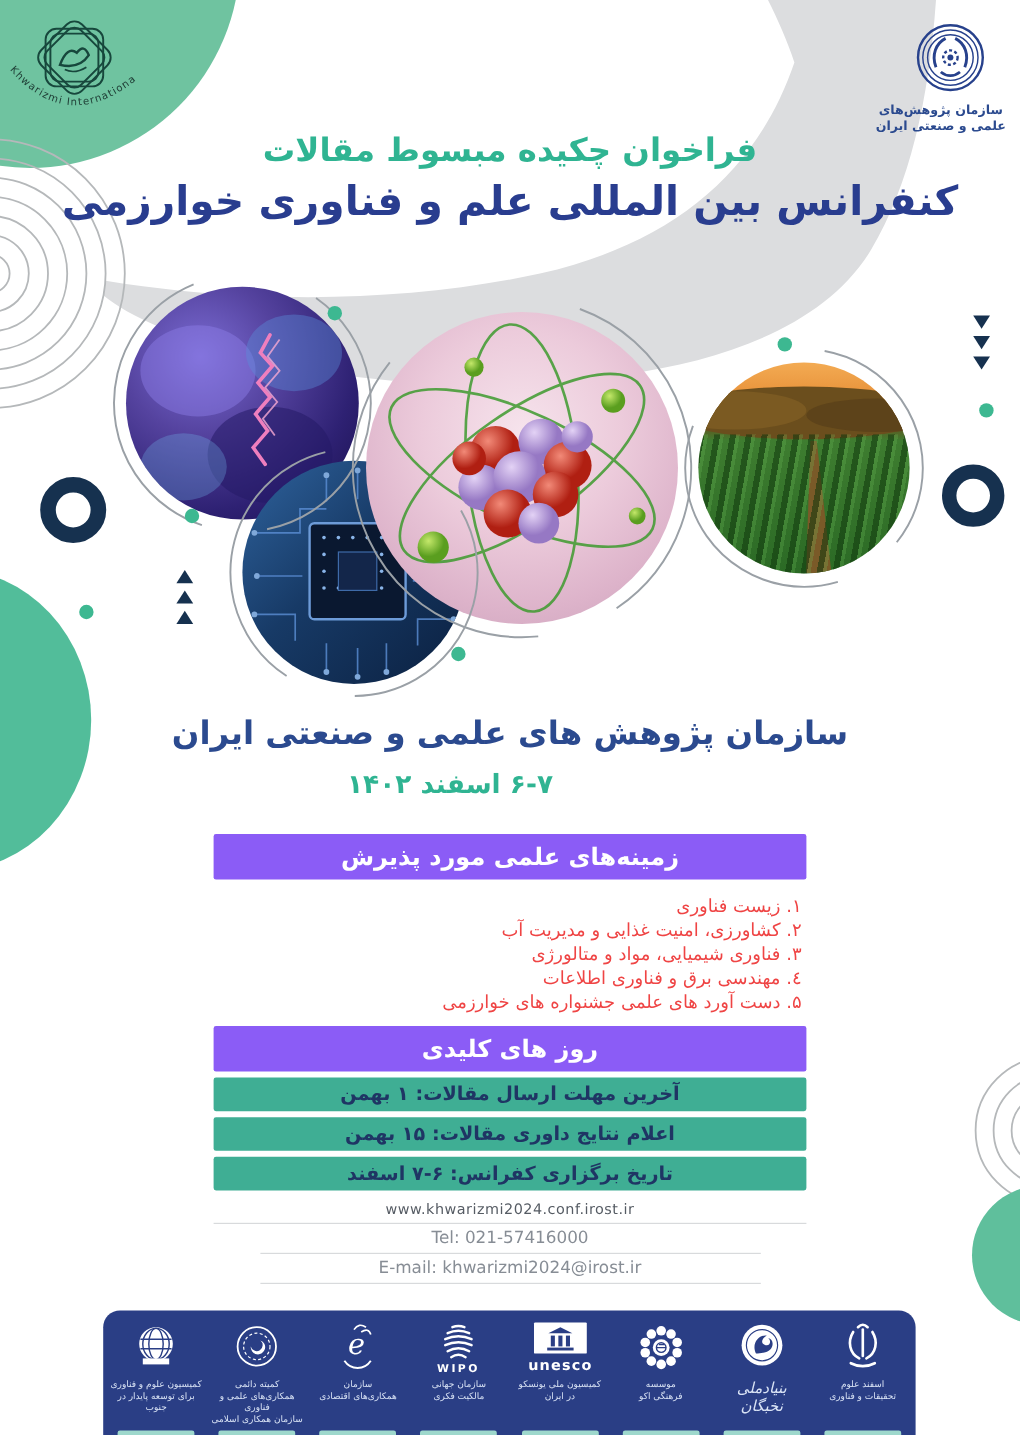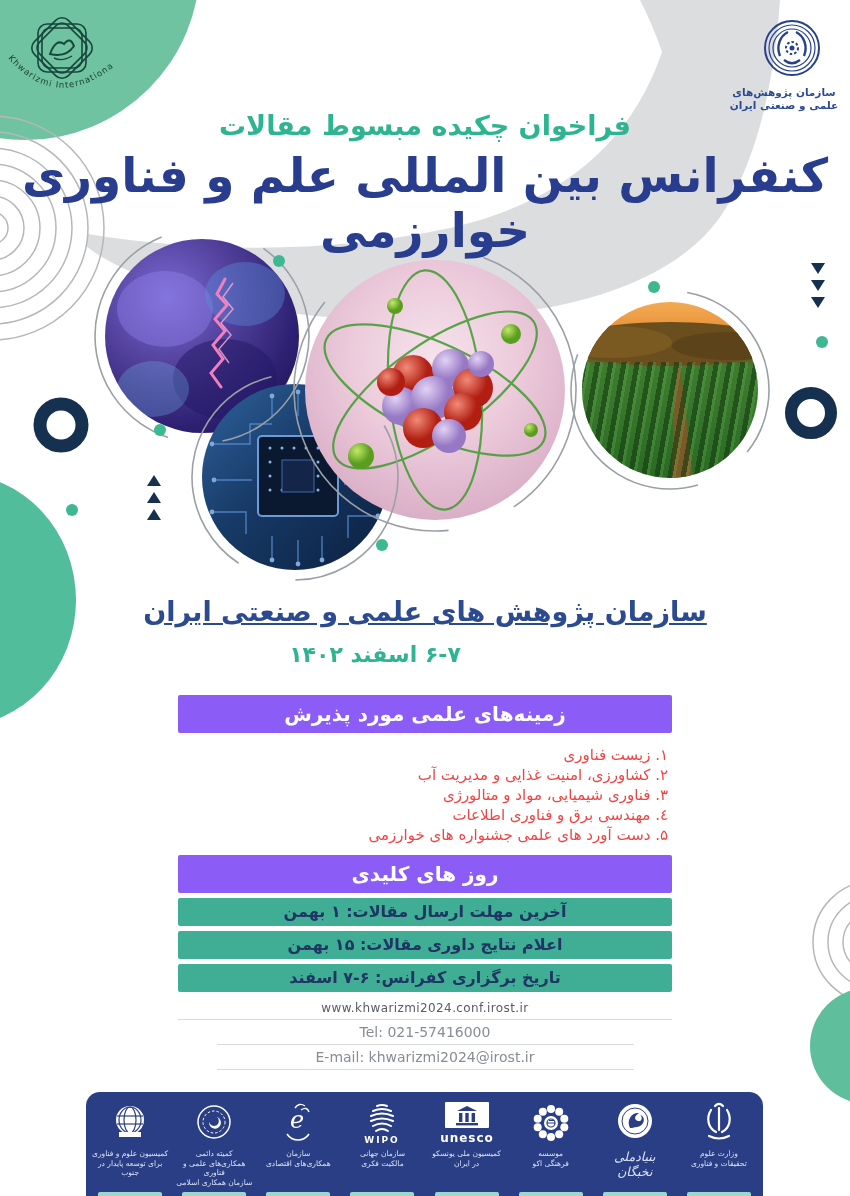--- a/index.html
+++ b/index.html
@@ -19,40 +19,40 @@
   .irost-logo{left:756px;top:12px;width:72px;height:72px;z-index:4;}
   .irost-caption{
     left:718px;top:86px;width:132px;z-index:4;text-align:center;
     color:#2b4a8f;font-weight:bold;font-size:10.5px;line-height:13px;
   }
 
   
   .title1{left:0;top:110px;width:850px;text-align:center;z-index:4;
     color:#2fb492;font-weight:bold;font-size:27px;}
   .title2{left:0;top:148px;width:850px;text-align:center;z-index:4;
-    color:#293d8f;font-weight:bold;font-size:47px;}
+    color:#293d8f;font-weight:bold;font-size:34px;}
 
   
   .photo{border-radius:50%;overflow:hidden;z-index:2;}
   .photo-bio{left:105px;top:239px;width:194px;height:194px;
     background:radial-gradient(circle at 32% 30%, #7b6cd4 0%, #55439f 34%, #2e2173 68%, #170e49 100%);}
   .photo-chip{left:202px;top:384px;width:186px;height:186px;
     background:linear-gradient(135deg,#2f639e 0%, #173a66 45%, #0b2040 100%);}
   .photo-atom{left:305px;top:260px;width:260px;height:260px;
     background:radial-gradient(circle at 50% 38%, #f6e3ec 0%, #eccbdb 40%, #ddb3ca 72%, #c9a0b9 100%);}
   .photo-agri{left:582px;top:302px;width:176px;height:176px;
     background:linear-gradient(180deg,#f3ab53 0%, #e8923a 16%, #9a7330 23%, #6b4e1d 29%, #3e7d30 37%, #2b6a25 100%);}
   .agri-rows{position:absolute;left:0;top:34%;width:100%;height:66%;
     background:repeating-linear-gradient(100deg, rgba(15,55,12,.55) 0 5px, rgba(110,190,90,.25) 5px 8px, transparent 8px 13px);}
   .agri-dirt{position:absolute;left:0;top:30%;width:100%;height:70%;
     background:#7a5a28;clip-path:polygon(51% 100%, 63% 100%, 56% 10%, 53% 10%);}
 
   
   .org-line{left:0;top:596px;width:850px;text-align:center;z-index:4;
-    color:#2b4a8f;font-weight:bold;font-size:27px;text-decoration:underline;}
+    color:#2b4a8f;font-weight:bold;font-size:27px;}
   .date-line{left:0;top:642px;width:750px;text-align:center;z-index:4;
     color:#2fb492;font-weight:bold;font-size:22px;}
 
   
   .content{left:178px;top:695px;width:494px;z-index:4;}
   .banner{background:#8b5cf6;color:#ffffff;font-weight:bold;font-size:20px;
     text-align:center;height:38px;line-height:38px;border-radius:2px;}
   .fields-list{direction:rtl;text-align:right;color:#ef4444;font-weight:normal;
     font-size:15px;line-height:20px;margin:12px 4px 10px 0;}
   .green-bar{background:#3fae94;color:#1f3564;font-weight:bold;font-size:16px;
@@ -435,21 +435,21 @@
       <svg class="f-icon" width="46" height="46" viewBox="0 0 46 46">
         <g stroke="#ffffff" stroke-width="2.2" fill="none" stroke-linecap="round">
           <path d="M 23 8 V 30"></path>
           <path d="M 15 10 C 10 18 12 28 20 32"></path>
           <path d="M 31 10 C 36 18 34 28 26 32"></path>
           <path d="M 19 6 Q 23 2 27 6"></path>
           <path d="M 13 36 Q 23 41 33 36"></path>
         </g>
       </svg>
       <div class="f-cap">
-        <div>وزارت علوم</div>
+        <div>اسفند علوم</div>
         <div>تحقیقات و فناوری</div>
         <div></div>
       </div>
       <div class="f-box"></div>
     </div>
 
   </div>
 </div>
 
 </body></html>

